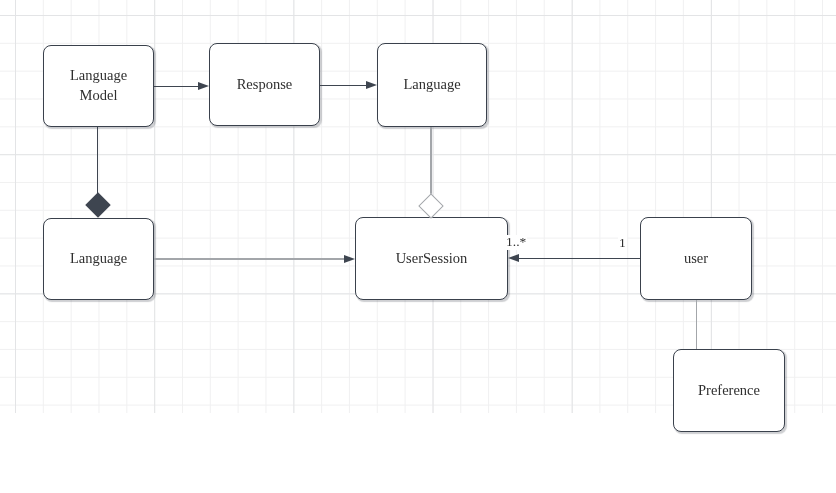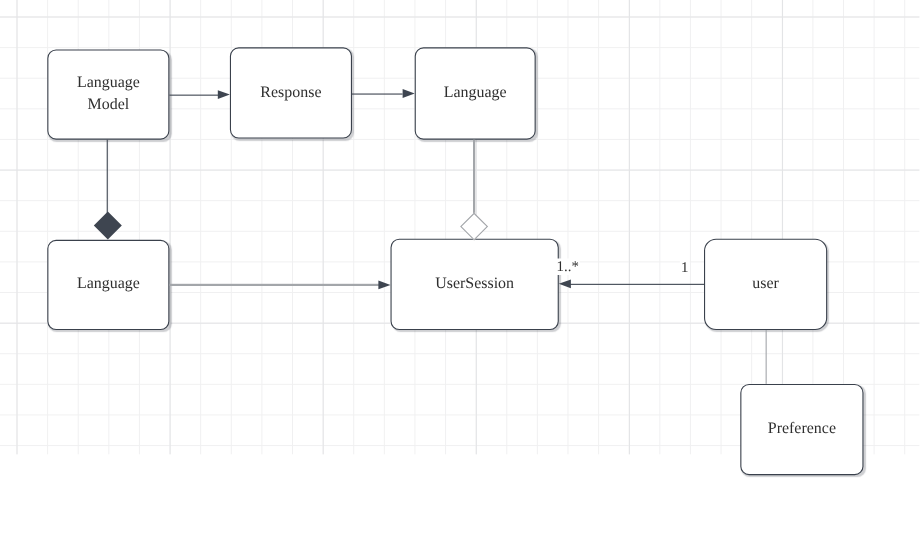--- a/index.html
+++ b/index.html
@@ -40,21 +40,21 @@
     color: var(--text-color);
     line-height: 1.35;
   }
   .node span { display: block; padding: 0 13px; }
 
   #n-language-model { left: 43px;  top: 45px;  width: 111px; height: 82px; }
   #n-response       { left: 209px; top: 43px;  width: 111px; height: 83px; align-items: center; }
   #n-message        { left: 377px; top: 43px;  width: 110px; height: 84px; }
   #n-chatbot        { left: 43px;  top: 218px; width: 111px; height: 82px; }
   #n-usersession    { left: 355px; top: 217px; width: 153px; height: 83px; }
-  #n-user           { left: 640px; top: 217px; width: 112px; height: 83px; border-radius: 11px; }
+  #n-user           { left: 640px; top: 217px; width: 112px; height: 83px; }
   #n-preference     { left: 673px; top: 349px; width: 112px; height: 83px; }
 
   
   .hline { position: absolute; height: 1.5px; }
   .vline { position: absolute; width: 1.5px; }
   .dark  { background: var(--edge-dark); }
   .light { background: var(--edge-light); }
 
   .arrow-right, .arrow-left {
     position: absolute; width: 0; height: 0;

